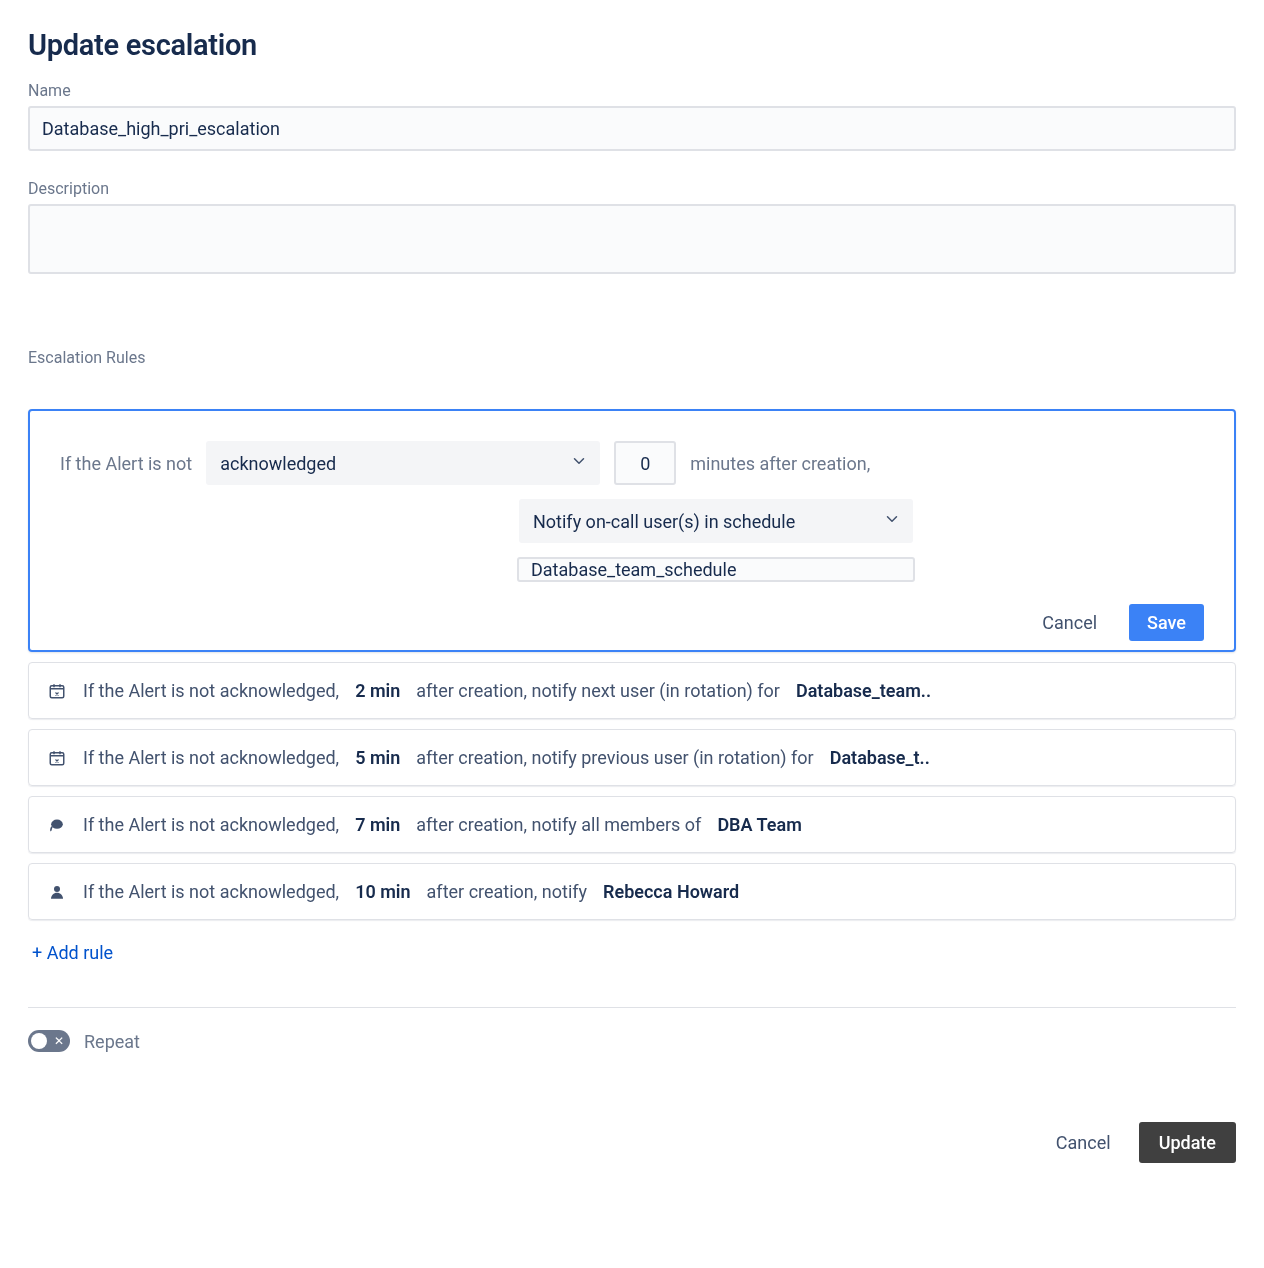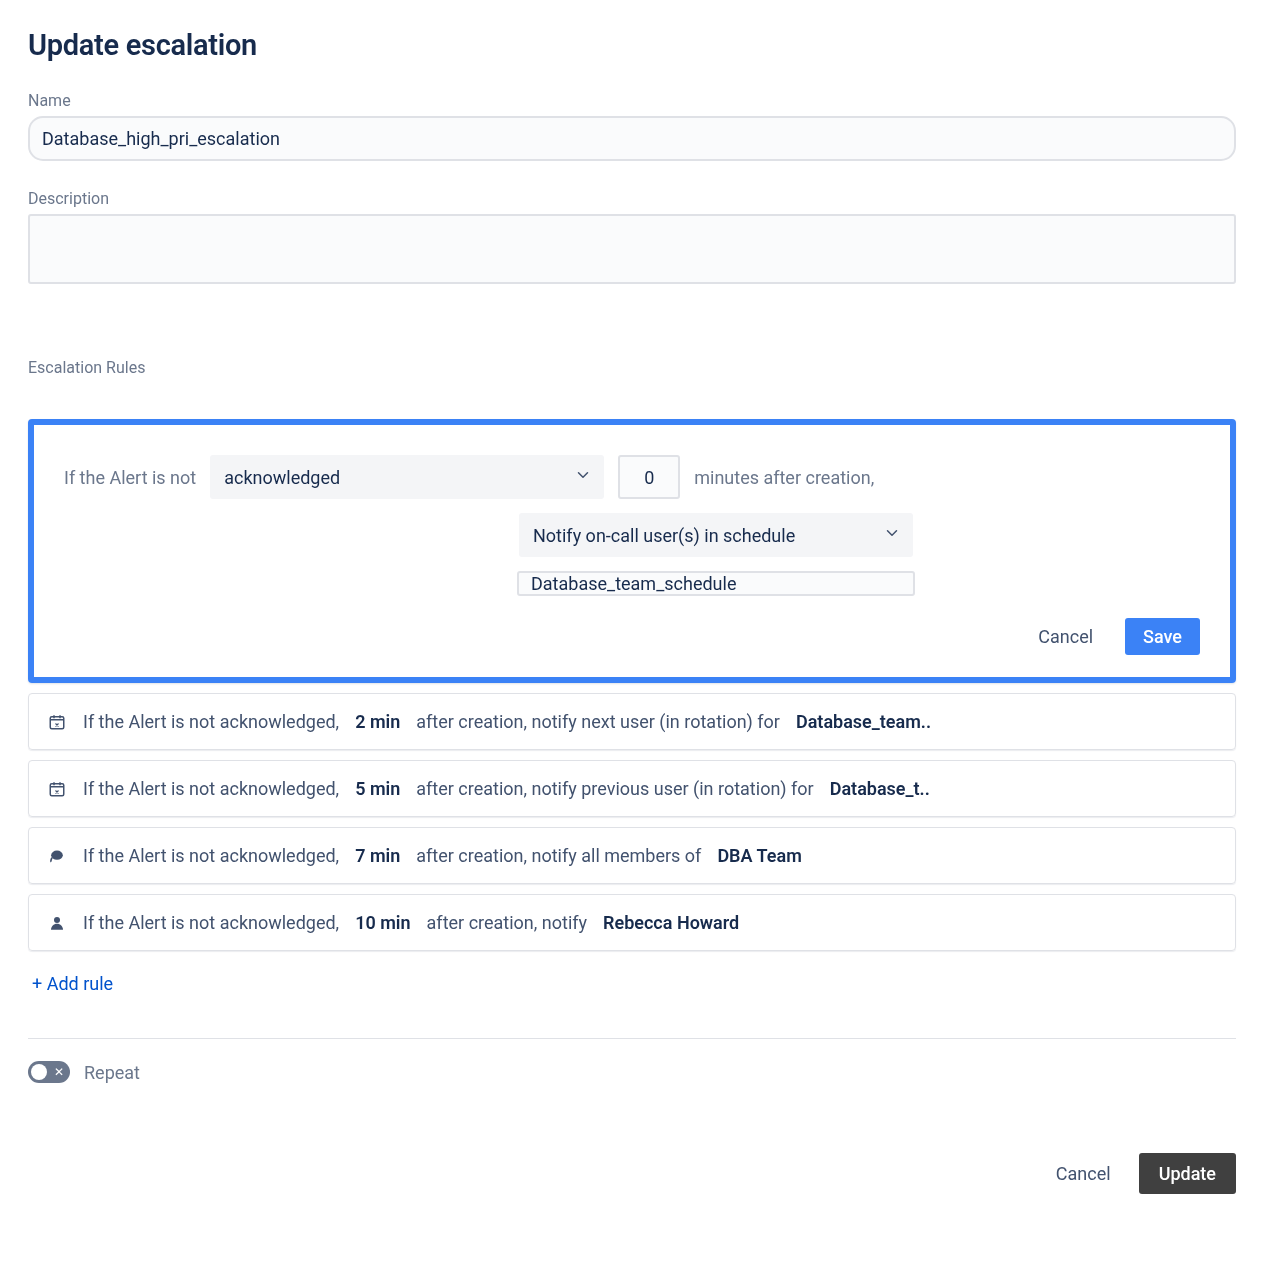--- a/index.html
+++ b/index.html
@@ -8,56 +8,56 @@
     padding: 28px 28px 40px 28px;
     font-family: -apple-system, BlinkMacSystemFont, "Segoe UI", Roboto, "Helvetica Neue", Arial, sans-serif;
     background: #fff;
     color: #172B4D;
     width: 1264px;
   }
   h1.page-title {
     font-size: 29px;
     font-weight: 600;
     color: #172B4D;
-    margin: 0 0 29px 0;
+    margin: 0 0 19px 0;
     letter-spacing: -0.3px;
   }
   .field-label {
     font-size: 16px;
     color: #6B778C;
     font-weight: 400;
     margin-bottom: 6px;
   }
   .text-input {
     width: 100%;
     border: 2px solid #DFE1E6;
     background: #FAFBFC;
-    border-radius: 15px;
+    border-radius: 3px;
     padding: 10px 12px;
     font-size: 18px;
     color: #172B4D;
     font-family: inherit;
   }
   .textarea {
     width: 100%;
     border: 2px solid #DFE1E6;
     background: #FAFBFC;
     border-radius: 3px;
     padding: 10px 12px;
     min-height: 70px;
     font-size: 18px;
     font-family: inherit;
     resize: none;
   }
   .section-gap { margin-top: 28px; }
   .big-gap { margin-top: 70px; }
   .rules-editor {
-    border: 6px solid #3b82f6;
+    border: 2px solid #3b82f6;
     border-radius: 4px;
-    padding: 30px 30px 22px 30px;
+    padding: 30px 30px 9px 30px;
     box-shadow: 0 1px 2px rgba(9,30,66,0.12);
     margin-top: 42px;
   }
   .rule-line {
     display: flex;
     align-items: center;
     gap: 14px;
     flex-wrap: wrap;
   }
   .rule-line + .rule-line { margin-top: 14px; flex-direction: column; }

